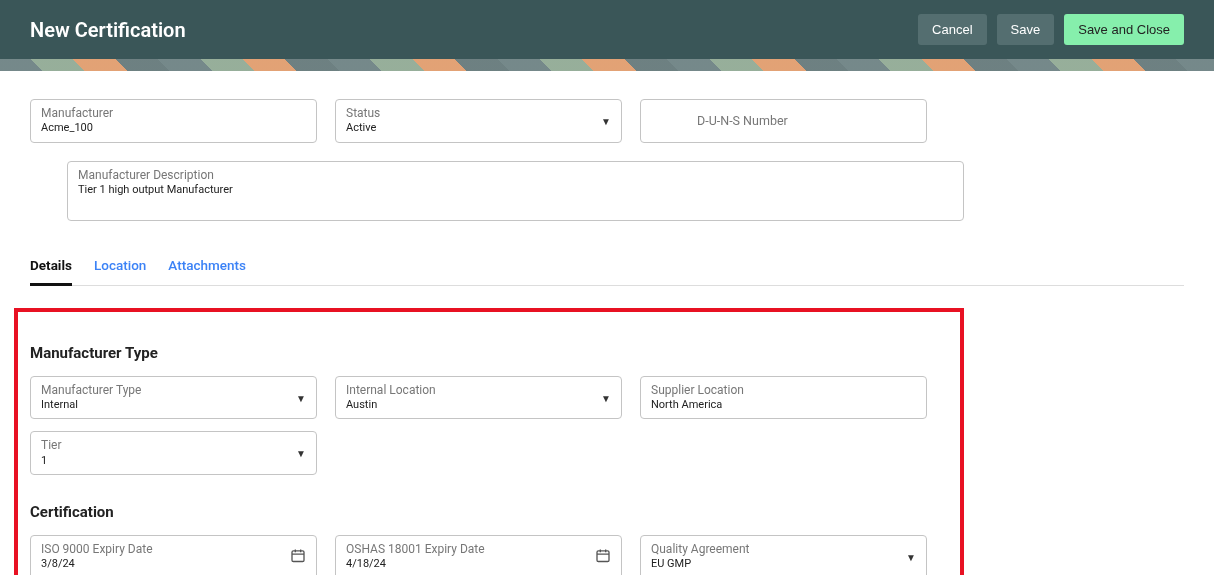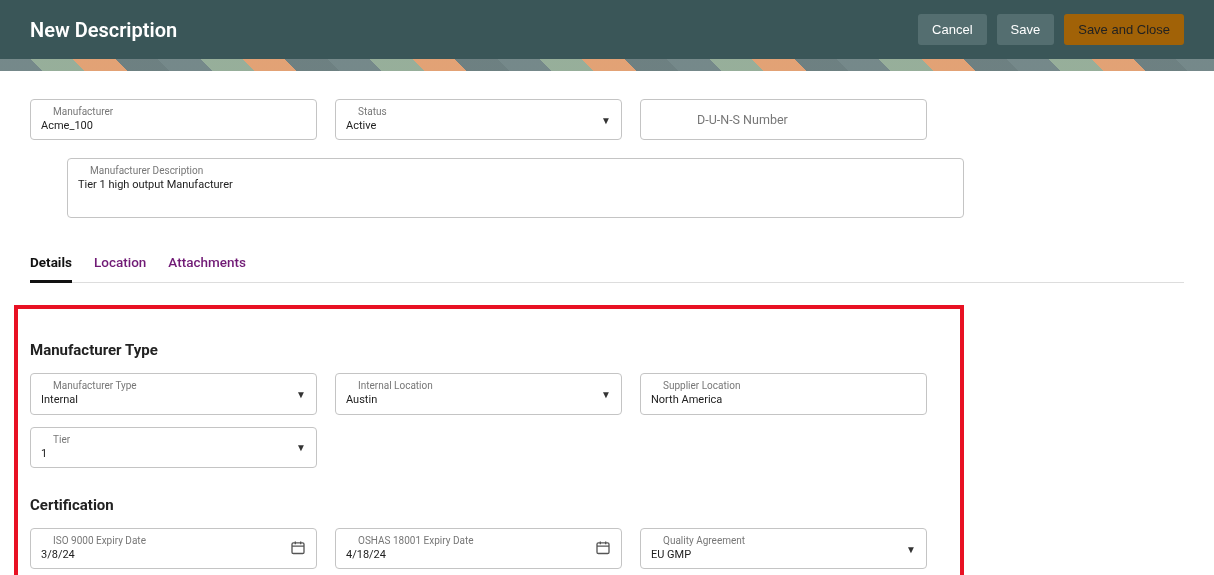--- a/index.html
+++ b/index.html
@@ -24,21 +24,21 @@
   .header-actions { display: flex; gap: 10px; align-items: center; }
   .btn {
     border: none;
     padding: 8px 14px;
     border-radius: 3px;
     font-size: 13px;
     cursor: pointer;
     font-weight: 500;
   }
   .btn-muted { background: #546e70; color: #fff; }
-  .btn-primary { background: #a16207; color: #222; }
+  .btn-primary { background: #86efac; color: #222; }
   .deco-strip {
     height: 12px;
     background: repeating-linear-gradient(
       45deg,
       #3a5658 0 30px,
       #6a8c6f 30px 60px,
       #d67a3a 60px 90px,
       #2f4a4c 90px 120px
     );
     opacity: 0.7;
@@ -58,24 +58,23 @@
     padding: 6px 10px 6px 10px;
     position: relative;
     background: #fff;
     min-height: 40px;
     display: flex;
     flex-direction: column;
     justify-content: center;
   }
   .field-large { min-height: 60px; justify-content: flex-start; }
   .field-label {
-    font-size: 10px;
+    font-size: 12px;
     color: #777;
     line-height: 1.2;
-    margin-left: 12px;
   }
   .field-value {
     font-size: 11px;
     color: #222;
     line-height: 1.3;
     margin-top: 1px;
   }
   .field-placeholder {
     font-size: 12.5px;
     color: #777;
@@ -101,21 +100,21 @@
   .tabs-bar {
     border-bottom: 1px solid #ddd;
     display: flex;
     gap: 22px;
     margin-top: 36px;
     margin-bottom: 22px;
   }
   .tab {
     padding: 0 0 10px 0;
     font-size: 13.5px;
-    color: #701a75;
+    color: #3b82f6;
     cursor: pointer;
     border-bottom: 3px solid transparent;
     margin-bottom: -1px;
     font-weight: 500;
   }
   .tab.active {
     color: #111;
     font-weight: 700;
     border-bottom: 3px solid #111;
   }
@@ -135,21 +134,21 @@
     grid-template-columns: 287px 287px 287px;
     gap: 18px;
     row-gap: 12px;
   }
   svg.cal { width:16px; height:16px; }
 </style>
 </head>
 <body>
 
 <div class="header">
-  <div class="header-title">New Description</div>
+  <div class="header-title">New Certification</div>
   <div class="header-actions">
     <button class="btn btn-muted">Cancel</button>
     <button class="btn btn-muted">Save</button>
     <button class="btn btn-primary">Save and Close</button>
   </div>
 </div>
 <div class="deco-strip"></div>
 
 <div class="content">
 

